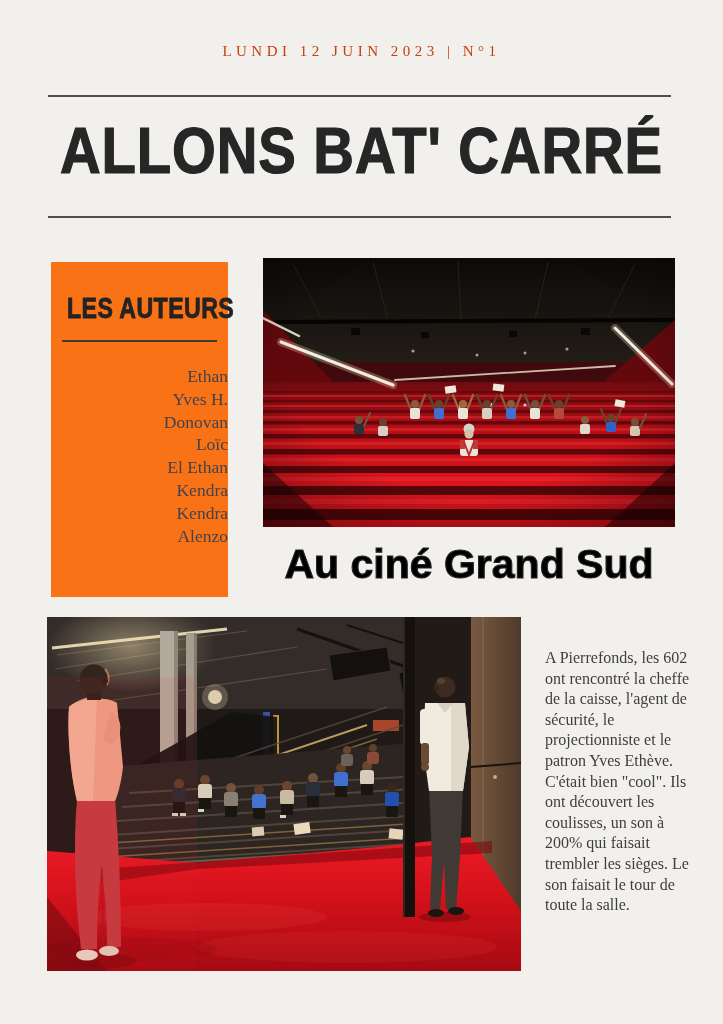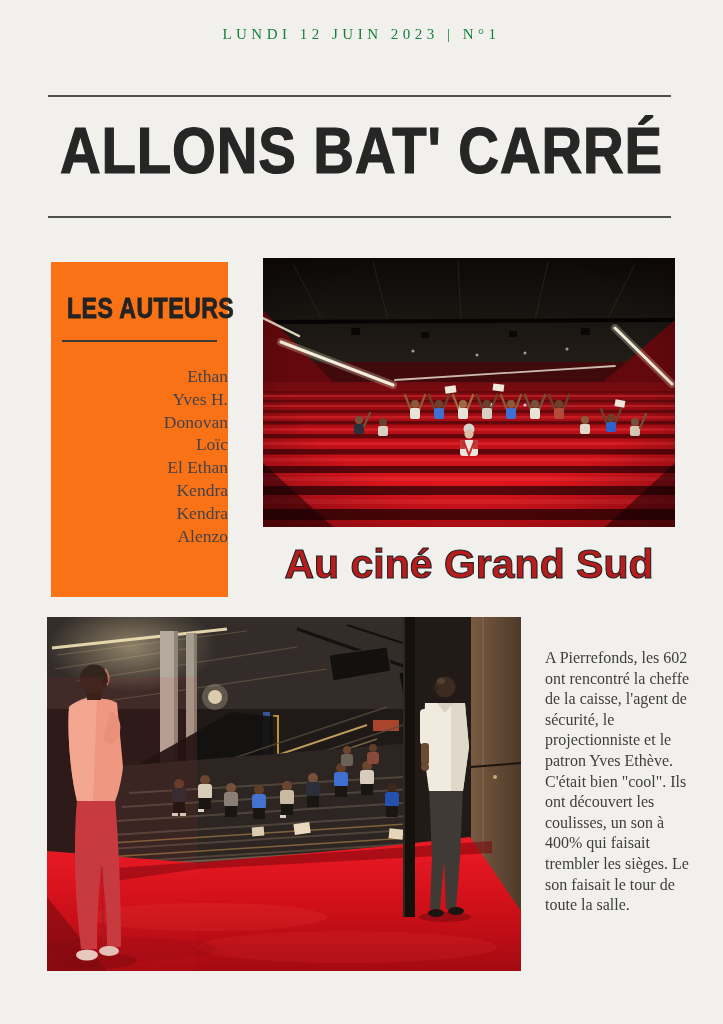--- a/index.html
+++ b/index.html
@@ -1,36 +1,36 @@
 <!DOCTYPE html>
 <html><head>
 <meta charset="utf-8">
 <style>
   html,body{margin:0;padding:0;background:#f2f0ed;}
   .page{position:relative;width:723px;height:1024px;margin:0 auto;background:#f2f0ed;overflow:hidden;
         font-family:"Liberation Serif", serif;}
-  .dateline{position:absolute;top:26px;left:0;right:0;text-align:center;
-            font-size:15px;letter-spacing:4.5px;color:#15803d;font-family:"Liberation Serif",serif;}
+  .dateline{position:absolute;top:43px;left:0;right:0;text-align:center;
+            font-size:15px;letter-spacing:4.5px;color:#c2410c;font-family:"Liberation Serif",serif;}
   .rule{position:absolute;left:48px;width:623px;height:2px;background:#4f4f4f;}
   .rule-top{top:95px;}
   .rule-under-title{top:216px;}
   .masthead-title{position:absolute;top:118px;left:0;right:0;margin:0;text-align:center;
     font-family:"Liberation Sans",sans-serif;font-weight:900;font-size:64px;line-height:1.05;
     color:#262626;letter-spacing:1px;transform:scaleX(.88);transform-origin:center;
     -webkit-text-stroke:1.2px #262626;white-space:nowrap;}
   .authors-box{position:absolute;left:51px;top:262px;width:177px;height:335px;background:#f97316;}
   .authors-box h2{margin:32px 0 0 16px;font-family:"Liberation Sans",sans-serif;font-weight:900;
     font-size:29px;line-height:1;color:#232323;letter-spacing:.5px;transform:scaleX(.8);
     transform-origin:left center;-webkit-text-stroke:.8px #232323;white-space:nowrap;}
   .authors-underline{margin:17px 11px 0;height:2px;background:#3a3a3a;}
   .authors-list{list-style:none;margin:23px 0 0;padding:0 0 0 12px;
     font-size:17.5px;line-height:22.8px;color:#44424c;text-align:right;}
   .cinema-photo{position:absolute;left:263px;top:258px;width:412px;height:269px;margin:0;}
   .article-headline{position:absolute;left:263px;top:541px;width:412px;margin:0;text-align:center;
-    font-family:"Liberation Sans",sans-serif;font-weight:900;font-size:41px;color:#b91c1c;
+    font-family:"Liberation Sans",sans-serif;font-weight:900;font-size:41px;color:#000000;
     -webkit-text-stroke:1.1px #242424;letter-spacing:0;white-space:nowrap;}
   .lobby-photo{position:absolute;left:47px;top:617px;width:474px;height:354px;margin:0;}
   .article-body{position:absolute;left:545px;top:648px;width:158px;margin:0;
     font-size:16px;line-height:20.6px;color:#3f3e3e;}
   figure svg{display:block;}
 </style>
 </head>
 <body>
 
 <div class="page">
@@ -372,15 +372,15 @@
         <circle cx="47" cy="62" r="14.5" fill="#33251d"></circle>
         <path d="M58,52 A14 14 0 0 1 60,68" stroke="#e88a6d" stroke-width="2" fill="none" opacity="0.7"></path>
         <circle cx="58" cy="64" r="3" fill="#2c1f18"></circle>
         <ellipse cx="40" cy="338" rx="11" ry="5.5" fill="#e9d6c8"></ellipse>
         <ellipse cx="62" cy="334" rx="10" ry="5" fill="#e3cfc0"></ellipse>
       </g>
       <rect x="0" y="60" width="150" height="294" fill="#e02030" opacity="0.08"></rect>
     </svg>
   </figure>
 
-  <p class="article-body">A Pierrefonds, les 602 ont rencontré la cheffe de la caisse, l'agent de sécurité, le projectionniste et le patron Yves Ethève. C'était bien "cool". Ils ont découvert les coulisses, un son à 400% qui faisait trembler les sièges. Le son faisait le tour de toute la salle.</p>
+  <p class="article-body">A Pierrefonds, les 602 ont rencontré la cheffe de la caisse, l'agent de sécurité, le projectionniste et le patron Yves Ethève. C'était bien "cool". Ils ont découvert les coulisses, un son à 200% qui faisait trembler les sièges. Le son faisait le tour de toute la salle.</p>
 
 </div>
 
 </body></html>

